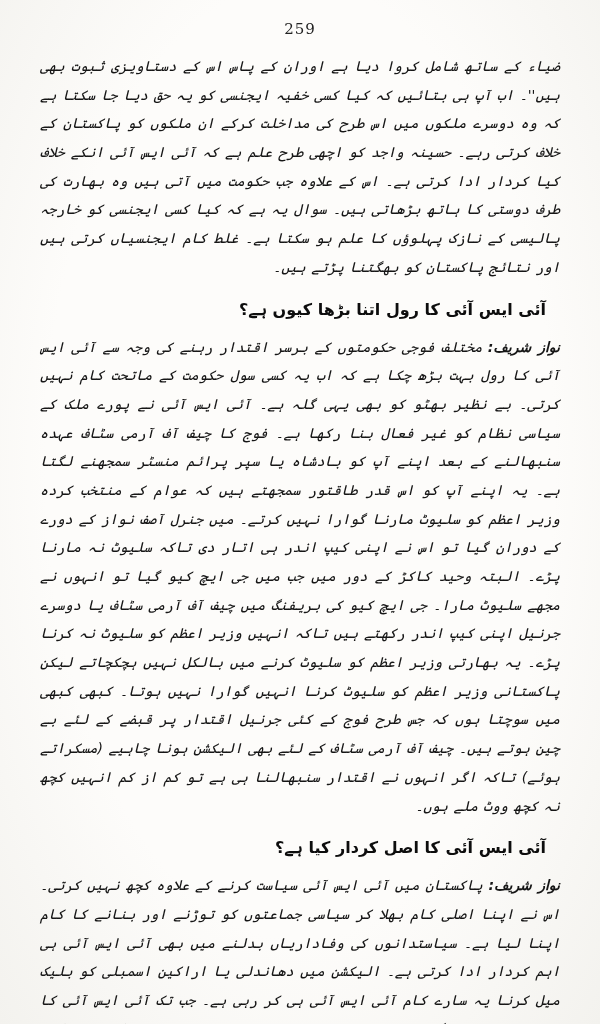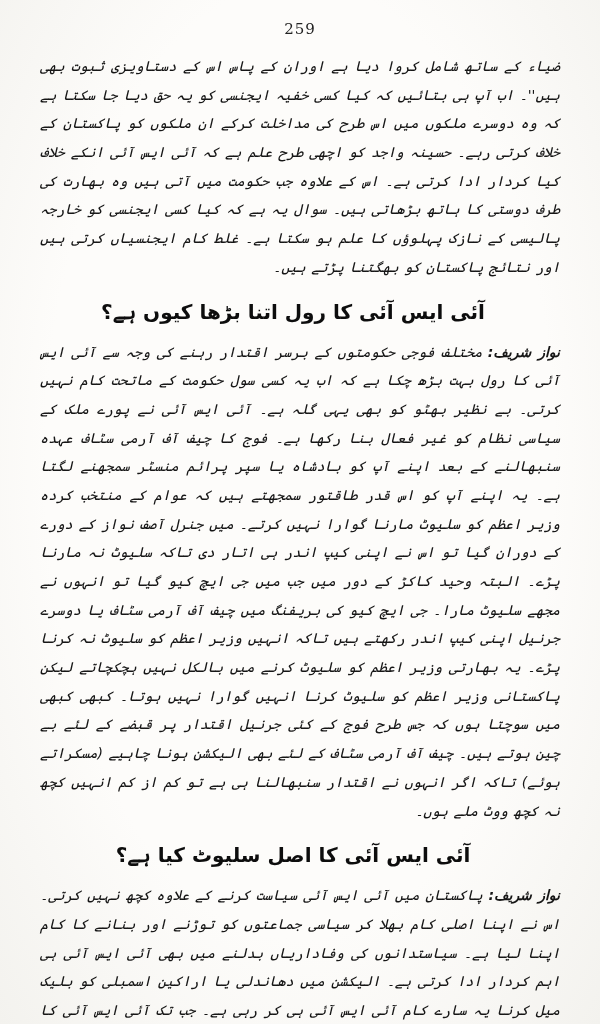--- a/index.html
+++ b/index.html
@@ -37,22 +37,22 @@
     text-align: justify;
     font-size: 14px;
     line-height: 2.05;
     color: #161616;
     margin: 0 0 10px 0;
     word-spacing: 1px;
     font-style: italic;
   }
   .heading {
     direction: rtl;
-    text-align: center;
-    font-size: 20px;
+    text-align: right;
+    font-size: 16px;
     font-weight: bold;
     color: #0d0d0d;
     margin: 18px 14px 14px 0;
     letter-spacing: 0.5px;
   }
   .speaker {
     font-weight: bold;
     margin-left: 0.4em;
   }
 </style>
@@ -64,18 +64,18 @@
   <div class="page-number">259</div>
 
   <div class="body-text">
 
     <p class="para">ضیاء کے ساتھ شامل کروا دیا ہے اوران کے پاس اس کے دستاویزی ثبوت بھی ہیں''۔ اب آپ ہی بتائیں کہ کیا کسی خفیہ ایجنسی کو یہ حق دیا جا سکتا ہے کہ وہ دوسرے ملکوں میں اس طرح کی مداخلت کرکے ان ملکوں کو پاکستان کے خلاف کرتی رہے۔ حسینہ واجد کو اچھی طرح علم ہے کہ آئی ایس آئی انکے خلاف کیا کردار ادا کرتی ہے۔ اس کے علاوہ جب حکومت میں آتی ہیں وہ بھارت کی طرف دوستی کا ہاتھ بڑھاتی ہیں۔ سوال یہ ہے کہ کیا کسی ایجنسی کو خارجہ پالیسی کے نازک پہلوؤں کا علم ہو سکتا ہے۔ غلط کام ایجنسیاں کرتی ہیں اور نتائج پاکستان کو بھگتنا پڑتے ہیں۔</p>
 
     <p class="heading">آئی ایس آئی کا رول اتنا بڑھا کیوں ہے؟</p>
 
     <p class="para"><b class="speaker">نواز شریف:</b><span>مختلف فوجی حکومتوں کے برسر اقتدار رہنے کی وجہ سے آئی ایس آئی کا رول بہت بڑھ چکا ہے کہ اب یہ کسی سول حکومت کے ماتحت کام نہیں کرتی۔ بے نظیر بھٹو کو بھی یہی گلہ ہے۔ آئی ایس آئی نے پورے ملک کے سیاسی نظام کو غیر فعال بنا رکھا ہے۔ فوج کا چیف آف آرمی سٹاف عہدہ سنبھالنے کے بعد اپنے آپ کو بادشاہ یا سپر پرائم منسٹر سمجھنے لگتا ہے۔ یہ اپنے آپ کو اس قدر طاقتور سمجھتے ہیں کہ عوام کے منتخب کردہ وزیر اعظم کو سلیوٹ مارنا گوارا نہیں کرتے۔ میں جنرل آصف نواز کے دورے کے دوران گیا تو اس نے اپنی کیپ اندر ہی اتار دی تاکہ سلیوٹ نہ مارنا پڑے۔ البتہ وحید کاکڑ کے دور میں جب میں جی ایچ کیو گیا تو انہوں نے مجھے سلیوٹ مارا۔ جی ایچ کیو کی بریفنگ میں چیف آف آرمی سٹاف یا دوسرے جرنیل اپنی کیپ اندر رکھتے ہیں تاکہ انہیں وزیر اعظم کو سلیوٹ نہ کرنا پڑے۔ یہ بھارتی وزیر اعظم کو سلیوٹ کرنے میں بالکل نہیں ہچکچاتے لیکن پاکستانی وزیر اعظم کو سلیوٹ کرنا انہیں گوارا نہیں ہوتا۔ کبھی کبھی میں سوچتا ہوں کہ جس طرح فوج کے کئی جرنیل اقتدار پر قبضے کے لئے بے چین ہوتے ہیں۔ چیف آف آرمی سٹاف کے لئے بھی الیکشن ہونا چاہیے (مسکراتے ہوئے) تاکہ اگر انہوں نے اقتدار سنبھالنا ہی ہے تو کم از کم انہیں کچھ نہ کچھ ووٹ ملے ہوں۔</span></p>
 
-    <p class="heading">آئی ایس آئی کا اصل سلیوٹ کیا ہے؟</p>
+    <p class="heading">آئی ایس آئی کا اصل کردار کیا ہے؟</p>
 
     <p class="para"><b class="speaker">نواز شریف:</b><span>پاکستان میں آئی ایس آئی سیاست کرنے کے علاوہ کچھ نہیں کرتی۔ اس نے اپنا اصلی کام بھلا کر سیاسی جماعتوں کو توڑنے اور بنانے کا کام اپنا لیا ہے۔ سیاستدانوں کی وفاداریاں بدلنے میں بھی آئی ایس آئی ہی اہم کردار ادا کرتی ہے۔ الیکشن میں دھاندلی یا اراکین اسمبلی کو بلیک میل کرنا یہ سارے کام آئی ایس آئی ہی کر رہی ہے۔ جب تک آئی ایس آئی کا رول ختم نہیں ہوگا ملک کا سیاسی نظام مستحکم نہیں ہو سکتا۔ آئی ایس آئی کا اصل کام سیاست نہیں ملکی دفاع میں مدد کرنا ہے۔</span></p>
 
   </div>
 </div>
 
 </body></html>

